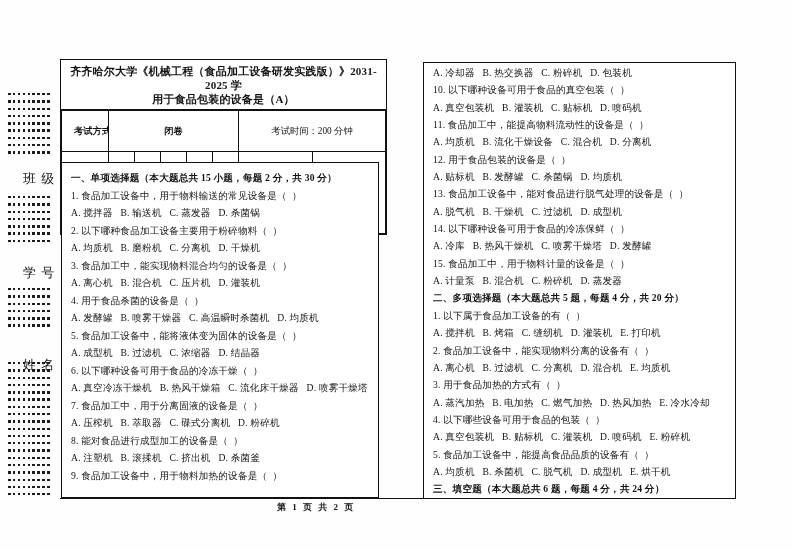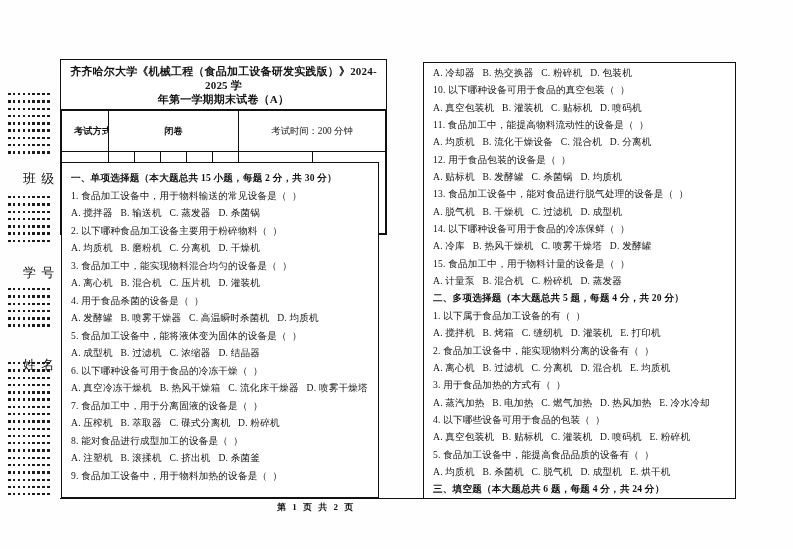--- a/index.html
+++ b/index.html
@@ -92,22 +92,22 @@
         <div class="dotrow"></div>
         <div class="dotrow"></div>
         <div class="dotrow"></div>
         <div class="dotrow"></div>
         <div class="dotrow"></div>
       </div>
   </div>
 
   <div class="headbox">
     <div class="titlewrap">
-      <div class="titleline">齐齐哈尔大学《机械工程（食品加工设备研发实践版）》2024-2025 学</div>
-      <div class="titleline">年第一学期期末试卷（A）</div>
+      <div class="titleline">齐齐哈尔大学《机械工程（食品加工设备研发实践版）》2031-2025 学</div>
+      <div class="titleline">用于食品包装的设备是（A）</div>
     </div>
     <table class="score">
       <colgroup>
         <col style="width:47px">
           <col style="width:26px">
           <col style="width:26px">
           <col style="width:26px">
         <col style="width:26px">
           <col style="width:26px">
           <col style="width:74px">

